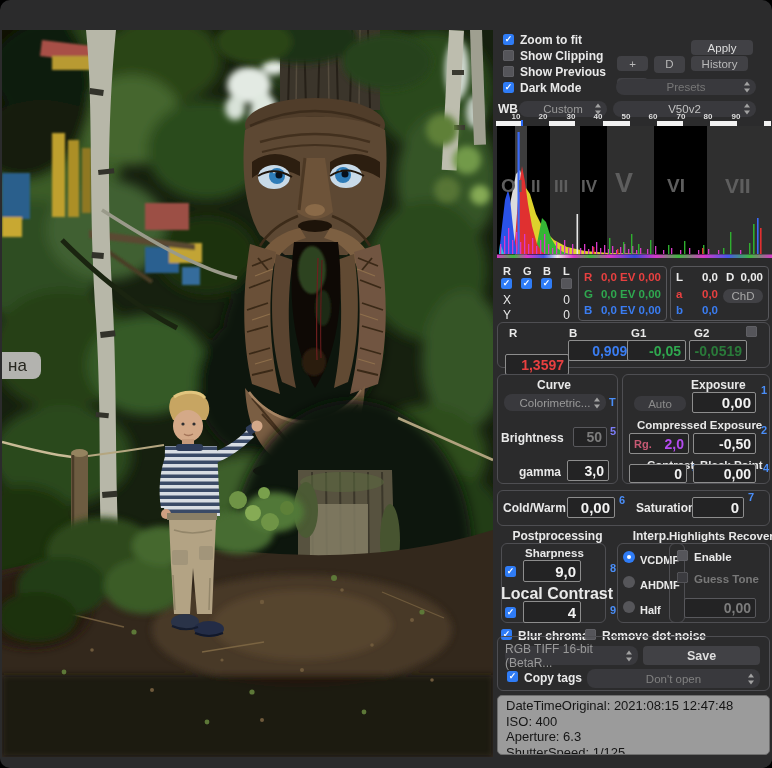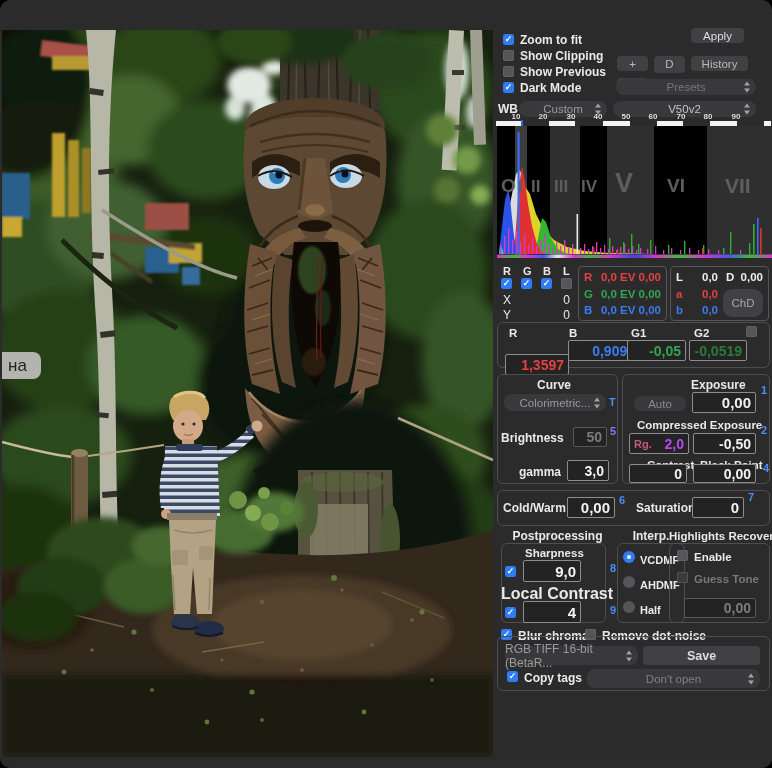--- a/index.html
+++ b/index.html
@@ -363,21 +363,21 @@
     <span class="lbl" style="left:25px;top:22px;">Show Clipping</span>
     <span class="cb" style="left:8px;top:38px;"></span>
     <span class="lbl" style="left:25px;top:38px;">Show Previous</span>
     <span class="cb on" style="left:8px;top:54px;">
         <span class="t">✓</span>
       </span>
     <span class="lbl" style="left:25px;top:54px;">Dark Mode</span>
 
     <span class="btn" style="left:122px;top:6px;width:31px;height:15px;margin-top:44px;">Open</span>
     <span class="btn" style="left:159px;top:6px;width:31px;height:15px;margin-top:24px;">Next</span>
-    <span class="btn bright" style="left:196px;top:0;width:53px;height:15px;">Apply</span>
+    <span class="btn bright" style="left:196px;top:12px;width:62px;height:15px;">Apply</span>
     <span class="btn" style="left:122px;top:28px;width:31px;height:15px;">+</span>
     <span class="btn" style="left:159px;top:28px;width:31px;height:15px;">D</span>
     <span class="btn" style="left:196px;top:28px;width:57px;height:15px;">History</span>
 
     <span class="pill" style="left:121px;top:51px;width:140px;height:16px;color:#777;">
       <span>Presets</span>
       <span class="updn">
           <i class="u"></i>
           <i class="d"></i>
         </span>
@@ -573,21 +573,21 @@
         </div>
       <div class="prow cred">
           <span style="width:12px;">a</span>
           <span style="width:30px;text-align:right;">0,0</span>
         </div>
       <div class="prow cblue">
           <span style="width:12px;">b</span>
           <span style="width:30px;text-align:right;">0,0</span>
         </div>
     </div>
-    <span class="btn" style="left:228px;top:261px;width:40px;height:28px;border-radius:9px;color:#a8a8a8;">ChD</span>
+    <span class="btn" style="left:228px;top:261px;width:40px;height:14px;border-radius:9px;color:#a8a8a8;">ChD</span>
 
     <div class="grp" style="left:2px;top:294px;width:273px;height:46px;"></div>
     <span class="lbl" style="left:14px;top:299px;font-size:11.5px;">R</span>
     <span class="lbl" style="left:74px;top:299px;font-size:11.5px;">B</span>
     <span class="lbl" style="left:136px;top:299px;font-size:11.5px;">G1</span>
     <span class="lbl" style="left:199px;top:299px;font-size:11.5px;">G2</span>
     <span class="cb" style="left:251px;top:298px;"></span>
     <span class="field" style="left:10px;top:312px;width:64px;height:21px;color:#e84040;margin-top:14px;">1,3597</span>
     <span class="field" style="left:73px;top:312px;width:72px;height:21px;color:#3a7df2;">0,9099</span>
     <span class="field" style="left:132px;top:312px;width:59px;height:21px;color:#2fa84f;">-0,05</span>
@@ -689,14 +689,20 @@
       </span>
     <span class="lbl" style="left:29px;top:644px;">Copy tags</span>
     <span class="pill" style="left:92px;top:641px;width:173px;height:19px;color:#808080;">
       <span>Don't open</span>
       <span class="updn">
           <i class="u"></i>
           <i class="d"></i>
         </span>
     </span>
 
+    <div class="exif">
+      <div>DateTimeOriginal: 2021:08:15 12:47:48</div>
+      <div>ISO: 400</div>
+      <div>Aperture: 6.3</div>
+      <div>ShutterSpeed: 1/125</div>
+    </div>
   </div>
 </div>
 
 </body></html>

